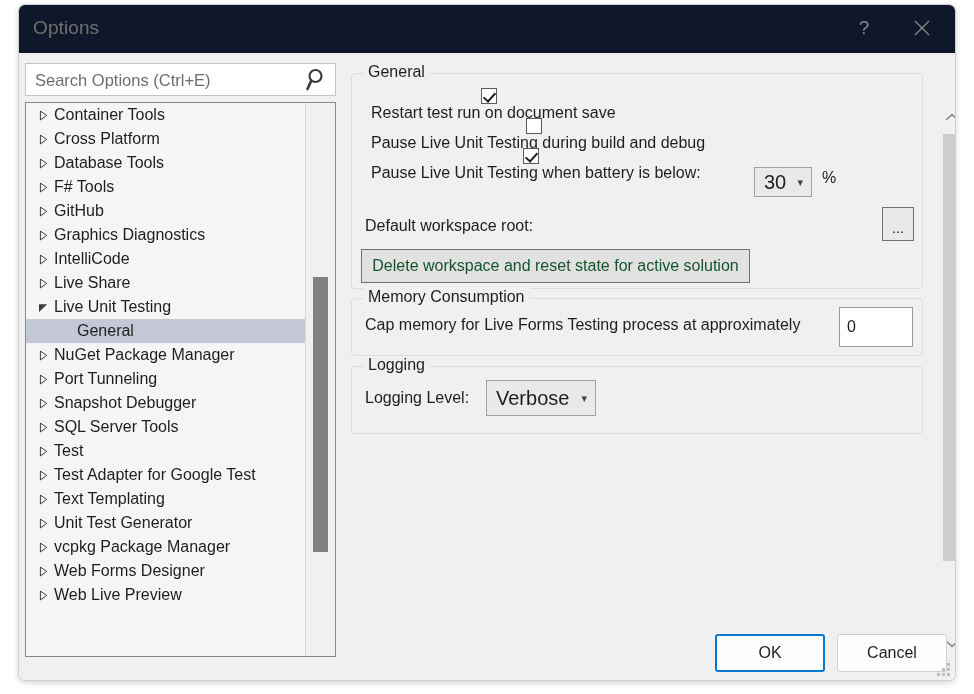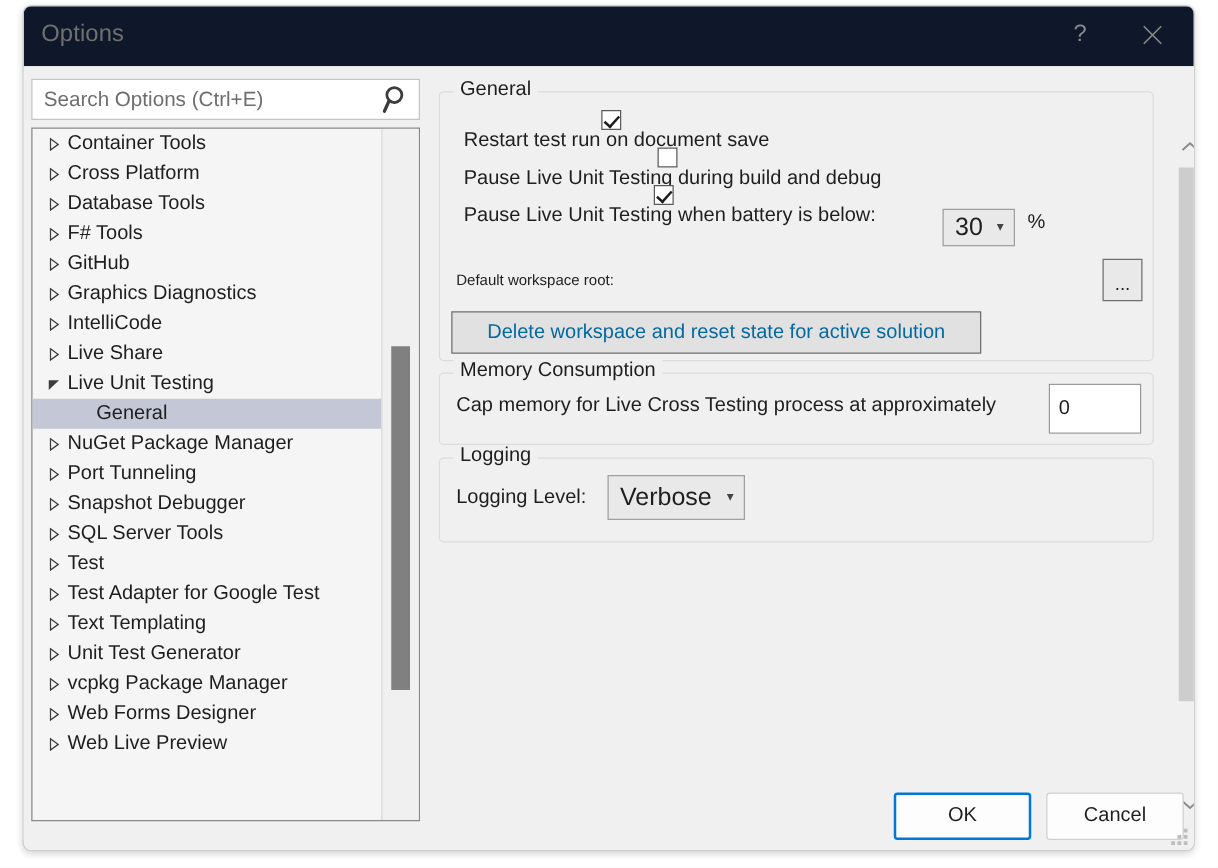--- a/index.html
+++ b/index.html
@@ -275,21 +275,21 @@
     top: 95px;
     font-size: 16px;
     color: #1e1e1e;
   }
 
   
   .ws-label {
     position: absolute;
     left: 13px;
     top: 143px;
-    font-size: 12px;
+    font-size: 16px;
     color: #1e1e1e;
   }
   .ws-input {
     position: absolute;
     left: 214px;
     top: 133px;
     width: 310px;
     height: 34px;
     background: #ffffff;
     border: 1px solid #9a9a9a;
@@ -318,28 +318,28 @@
     display: flex;
     align-items: flex-end;
     justify-content: center;
     padding-bottom: 5px;
   }
 
   .delete-btn {
     position: absolute;
     left: 9px;
     top: 175px;
-    width: 424px;
+    width: 389px;
     height: 34px;
     background: #e1e1e1;
     border: 1px solid #707070;
     box-sizing: border-box;
     font-family: "Liberation Sans", sans-serif;
     font-size: 16px;
-    color: #0369a1;
+    color: #14532d;
     cursor: default;
     text-align: center;
   }
 
   
   .mem-label {
     position: absolute;
     left: 13px;
     top: 17px;
     font-size: 16px;
@@ -682,21 +682,21 @@
           <div class="pct-label">%</div>
 
           <div class="ws-label">Default workspace root:</div>
           <button class="ws-browse">...</button>
 
           <button class="delete-btn">Delete workspace and reset state for active solution</button>
         </fieldset>
 
         <fieldset class="groupbox" id="gb-memory">
           <div class="gb-title">Memory Consumption</div>
-          <div class="mem-label">Cap memory for Live Cross Testing process at approximately</div>
+          <div class="mem-label">Cap memory for Live Forms Testing process at approximately</div>
           <input class="mem-input" type="text" value="0" style="">
         </fieldset>
 
         <fieldset class="groupbox" id="gb-logging">
           <div class="gb-title">Logging</div>
           <div class="log-label">Logging Level:</div>
           <div class="combo" id="combo-logging">
             <span class="combo-val">Verbose</span>
             <span class="chev">▾</span>
           </div>

